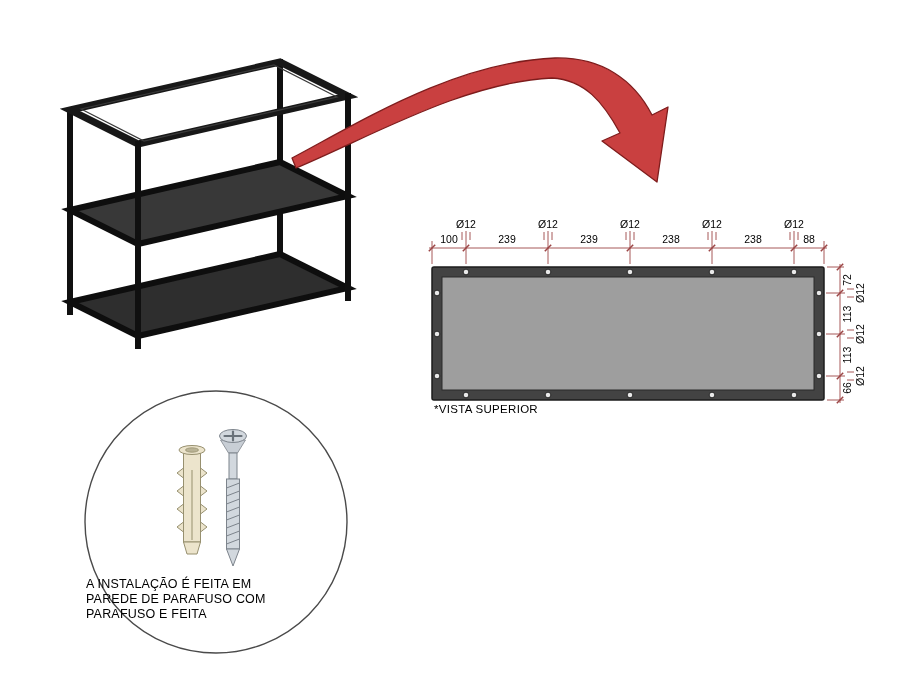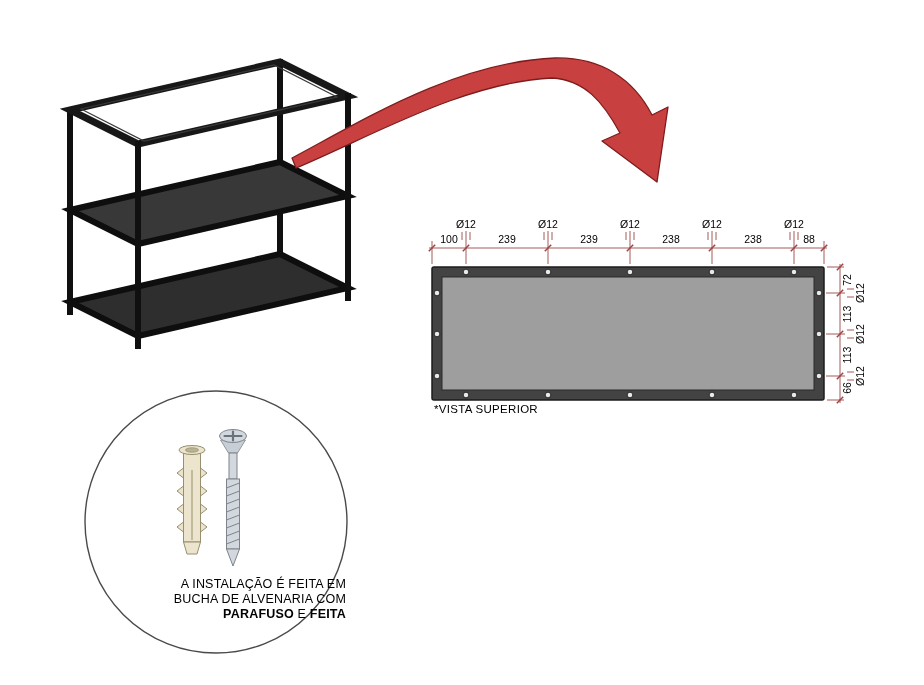--- a/index.html
+++ b/index.html
@@ -30,23 +30,23 @@
 
   
   .detail-circle{fill:#fff;stroke:#4a4a4a;stroke-width:1.4}
   .plug{fill:var(--plug_fill,#ece4cc);stroke:var(--plug_edge,#97906f);stroke-width:1}
   .plug-dark{fill:#b9b295;stroke:var(--plug_edge,#97906f);stroke-width:.8}
   .steel{fill:var(--steel_light,#d2d8de);stroke:var(--steel_edge,#7d848c);stroke-width:1}
   .steel-dark{fill:#c8ced5;stroke:var(--steel_edge,#7d848c);stroke-width:.8}
   .steel-line{stroke:var(--steel_edge,#7d848c);stroke-width:1;fill:none}
   .cross{stroke:#6a727a;stroke-width:2.2;fill:none;stroke-linecap:round}
 
-  .callout-text{position:absolute;left:86px;top:577px;width:260px;text-align:right;
+  .callout-text{position:absolute;left:86px;top:577px;width:260px;text-align:left;
     font-size:12.5px;line-height:15px;color:#000;letter-spacing:.2px}
-  .callout-text b{font-weight:bold}
+  .callout-text b{font-weight:normal}
 </style>
 </head>
 <body>
 
 <div class="canvas">
 
   <svg width="924" height="685" viewBox="0 0 924 685">
 
     <g>
 
@@ -231,17 +231,17 @@
         <g class="cross">
           <line x1="224.5" y1="436" x2="241.5" y2="436"></line>
           <line x1="233" y1="431.5" x2="233" y2="440.5"></line>
         </g>
       </g>
     </g>
   </svg>
 
   <div class="callout-text">
     <div>A INSTALAÇÃO É FEITA EM</div>
-    <div>BUCHA DE ALVENARIA COM</div>
+    <div>PAREDE DE PARAFUSO COM</div>
     <div><b>PARAFUSO</b><span> E </span><b>FEITA</b></div>
   </div>
 
 </div>
 
 </body></html>

